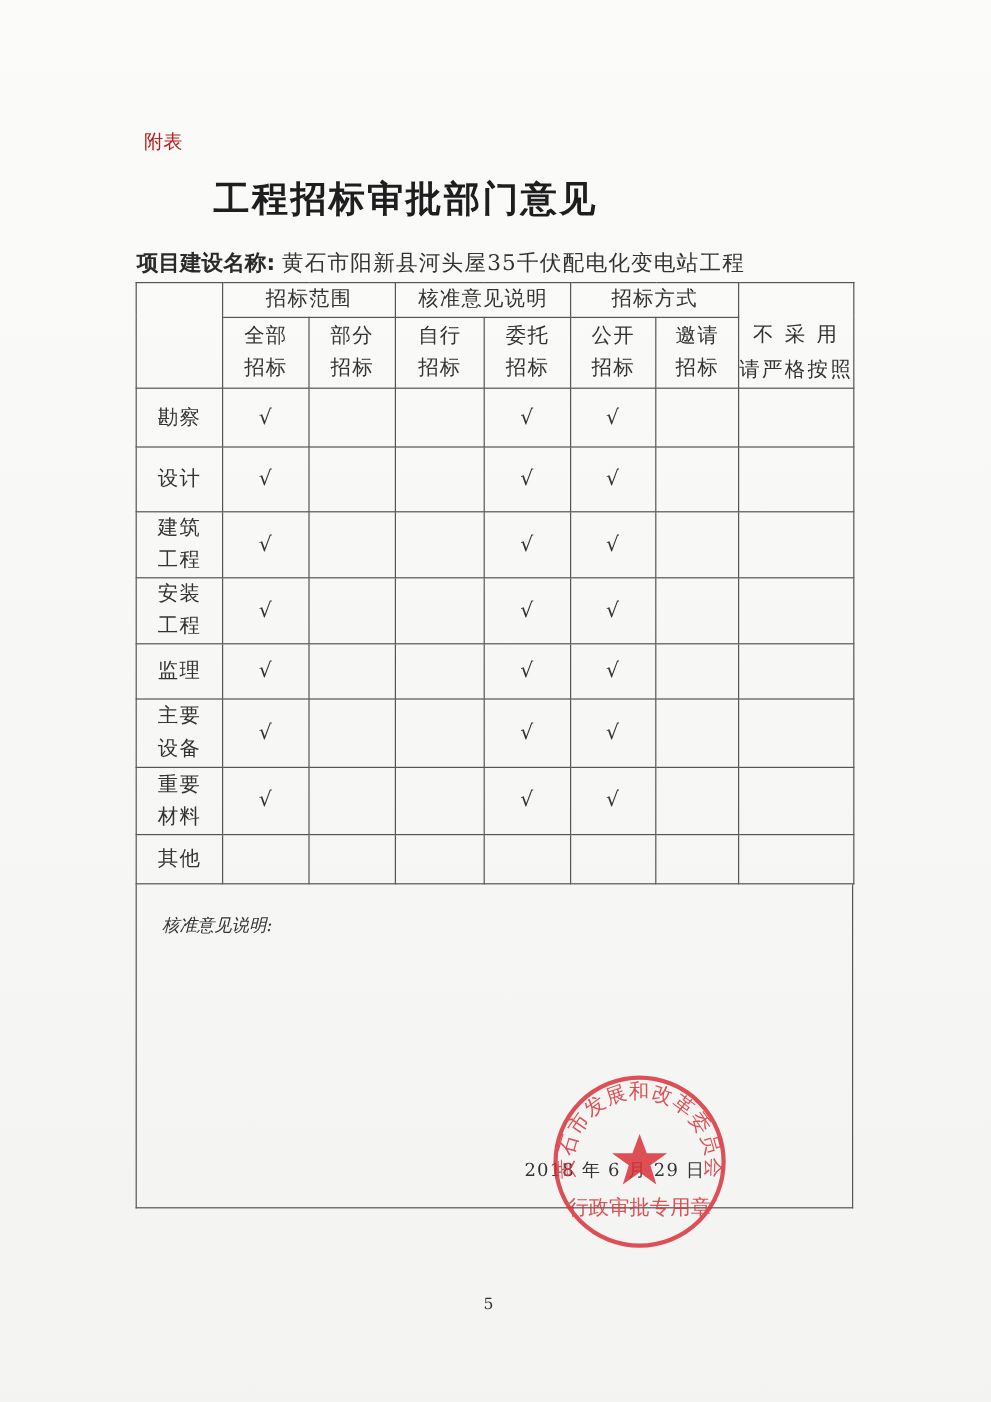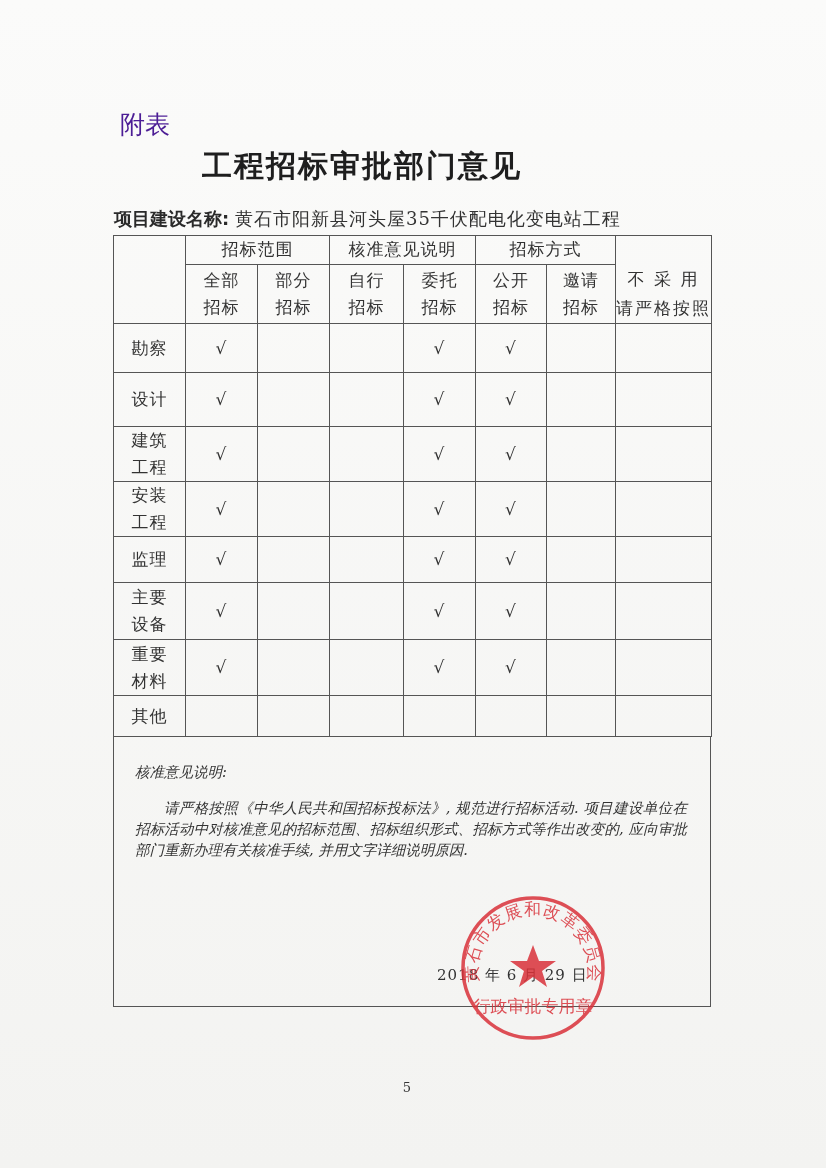--- a/index.html
+++ b/index.html
@@ -10,26 +10,26 @@
       font-family: "DejaVu Serif", "Liberation Serif", serif;
       color: #2a2a2a;
       overflow: hidden;
     }
     .page-edge {
       position: absolute; left: 0; top: 0; right: 0; bottom: 0;
       background: linear-gradient(#fbfbfa, #f3f3f1);
     }
     .attachment {
       position: absolute; left: 120px; top: 108px;
-      font-size: 25px; color: #4c1d95;
+      font-size: 16px; color: #b91c1c;
     }
     .title {
       position: absolute; left: 0; width: 676px; top: 146px;
       text-align: center; font-size: 30px; font-weight: bold;
-      letter-spacing: 2px; color: #1e1e1e; padding-left: 24px;
+      letter-spacing: 2px; color: #1e1e1e;
     }
     .project {
       position: absolute; left: 114px; top: 207px;
       font-size: 18px; white-space: nowrap; text-align: center;
     }
     .project .lbl { font-weight: bold; font-family: "DejaVu Sans", sans-serif; }
     .project .val { letter-spacing: 1px; color: #333; }
 
     table.grid {
       position: absolute; left: 113px; top: 235px;
@@ -203,21 +203,20 @@
     <td class="check"></td>
     <td class="check"></td>
     <td class="check"></td>
   </tr>
 </tbody>
   </table>
 
 <div class="notes">
   <div class="inner">
     <p>核准意见说明:</p>
-    <p class="indent">请严格按照《中华人民共和国招标投标法》, 规范进行招标活动. 项目建设单位在招标活动中对核准意见的招标范围、招标组织形式、招标方式等作出改变的, 应向审批部门重新办理有关核准手续, 并用文字详细说明原因.</p>
   </div>
 </div>
 
 <div class="date">2018 年 6 月 29 日</div>
 
 <svg class="seal" viewBox="0 0 150 150">
   <defs>
     <path id="sealArc" d="M 22 96 A 56 56 0 1 1 128 96"></path>
   </defs>
   <circle cx="75" cy="75" r="70" fill="none" stroke="#d9323a" stroke-width="3.5"></circle>

